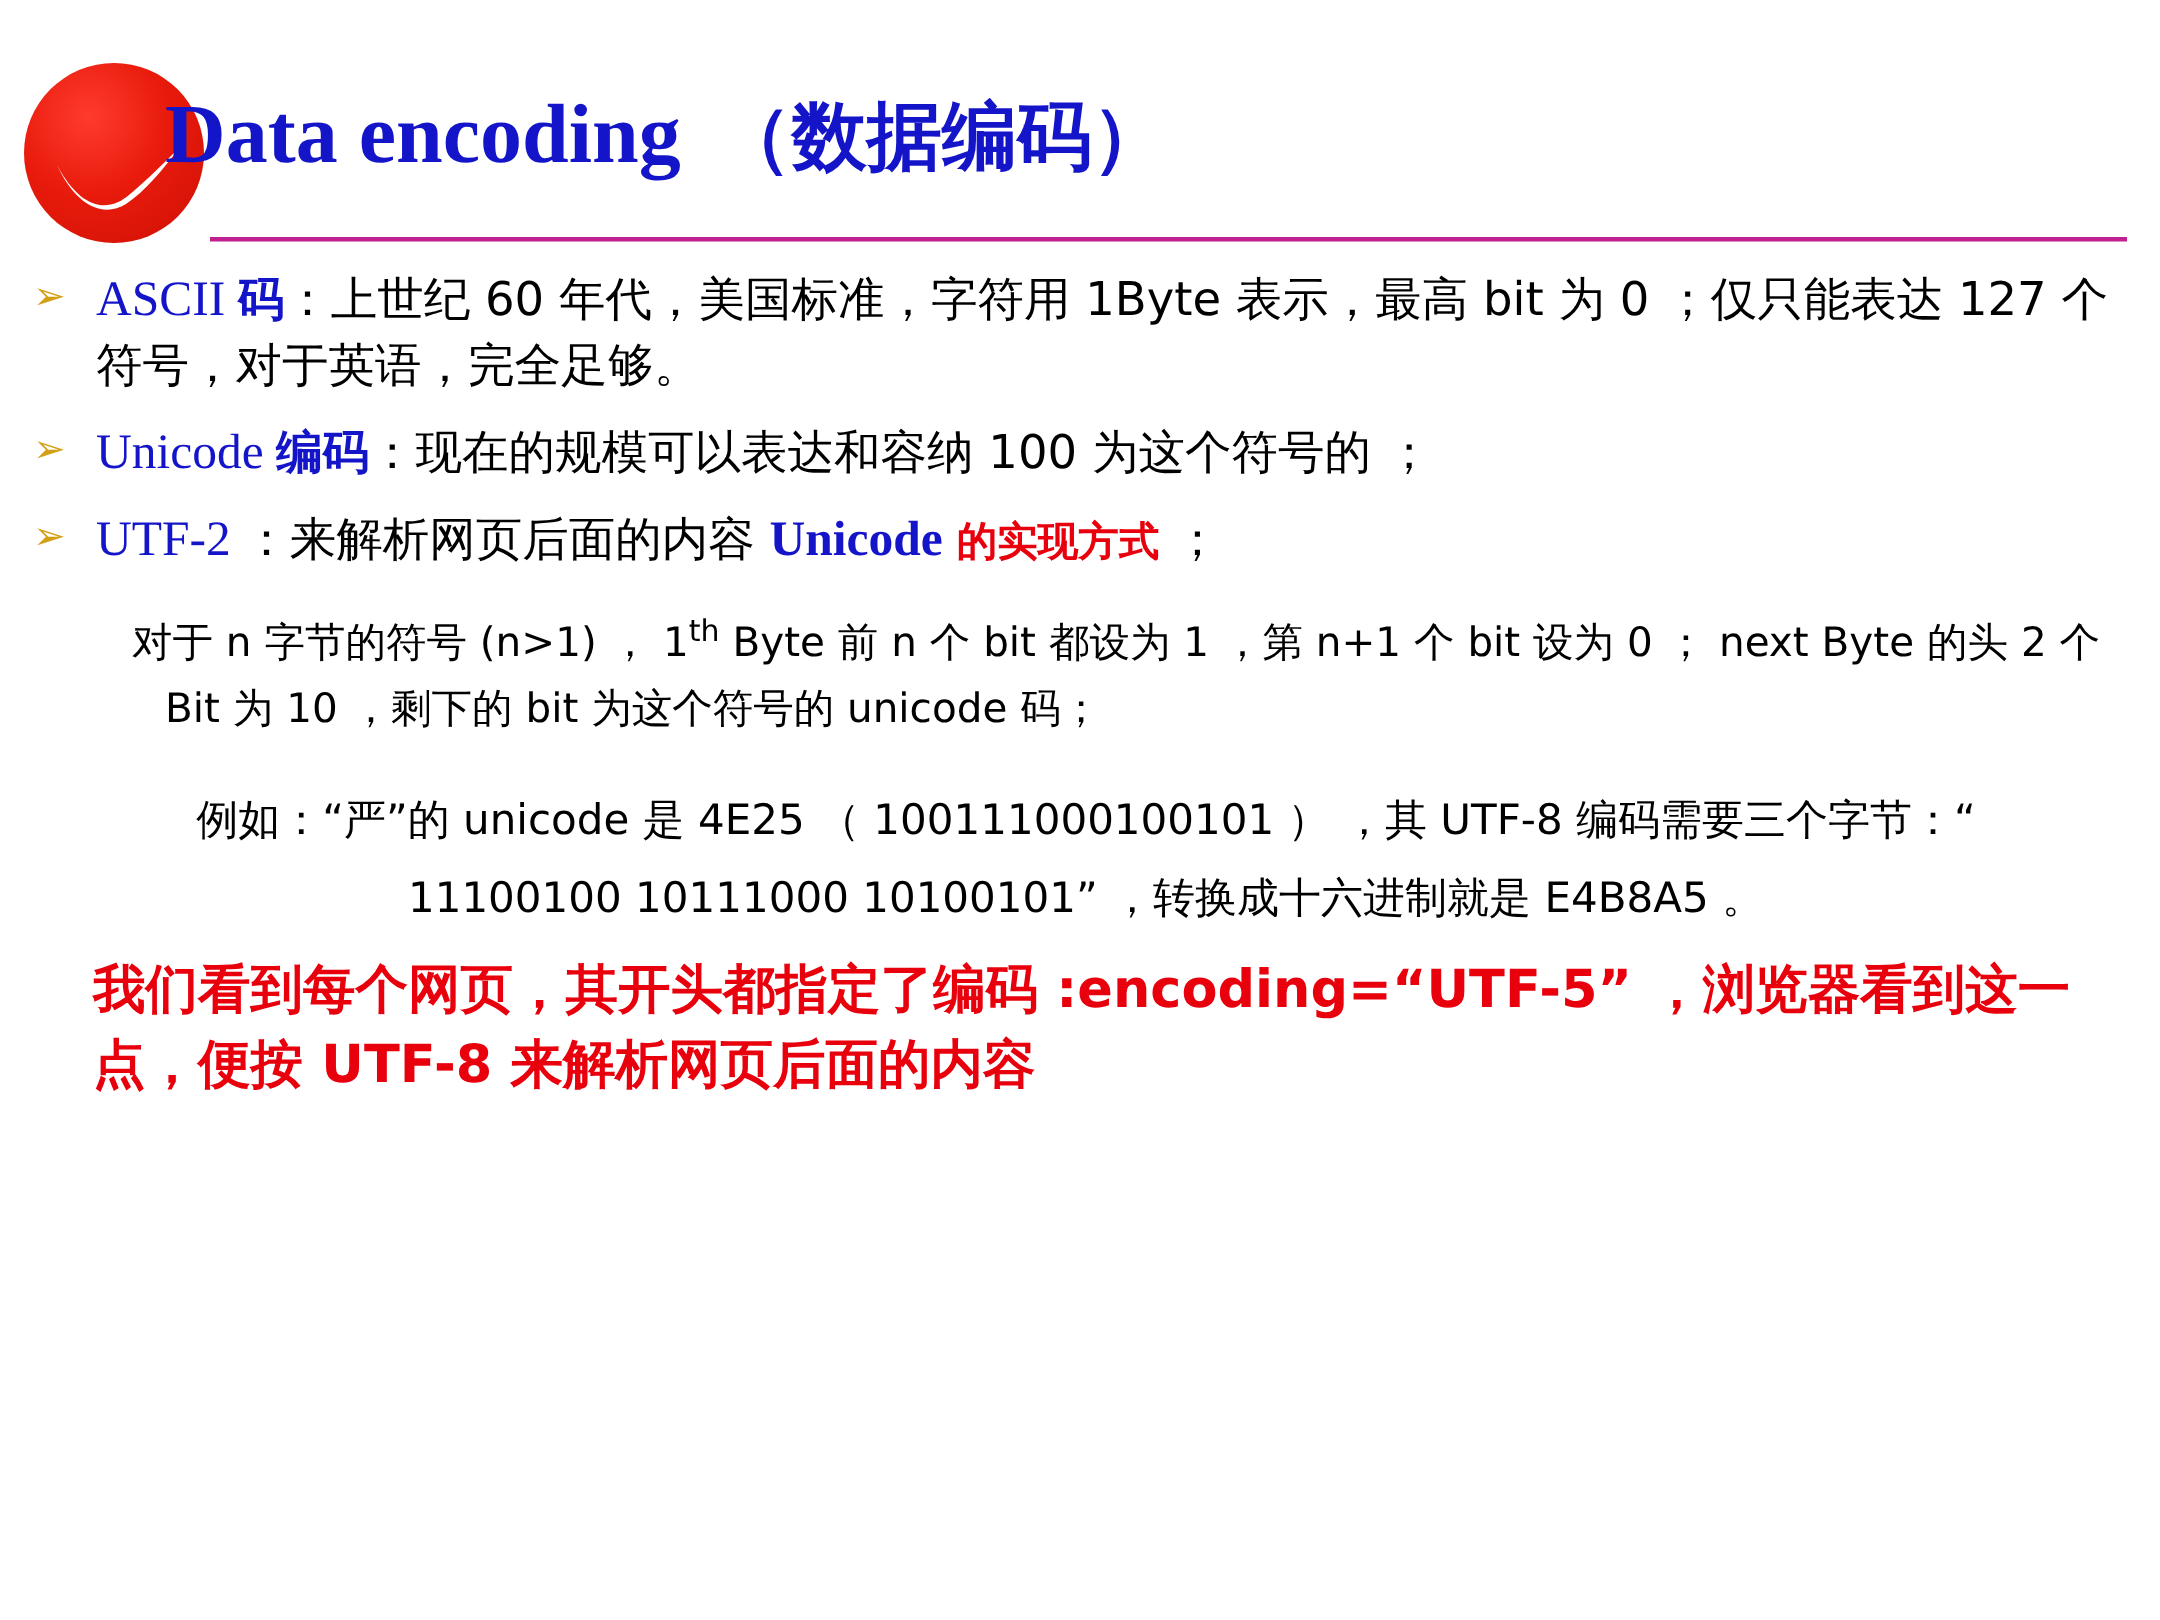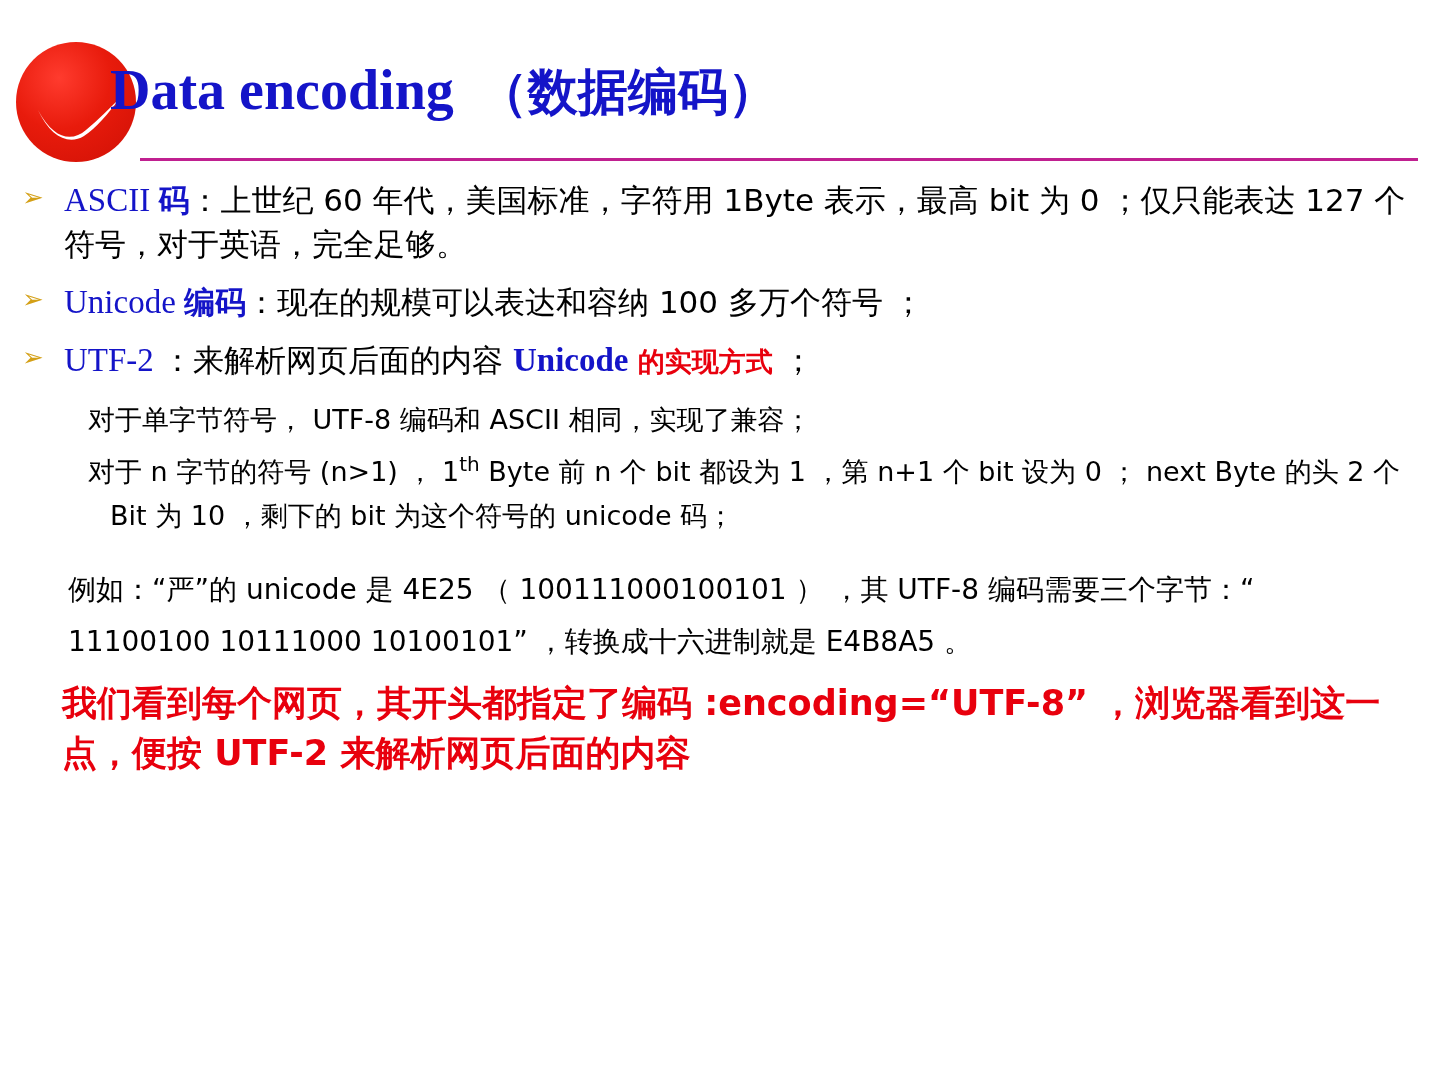--- a/index.html
+++ b/index.html
@@ -142,20 +142,21 @@
   }
 
   .example-block {
     margin-top: 26px;
     padding-left: 68px;
     padding-right: 60px;
     font-family: "DejaVu Sans", sans-serif;
     font-size: 28px;
     line-height: 52px;
     color: #000000;
+    text-align: center;
   }
 
   .final-block {
     margin-top: 10px;
     padding-left: 62px;
     padding-right: 30px;
     font-family: "DejaVu Sans", sans-serif;
     font-weight: bold;
     font-size: 35px;
     line-height: 50px;
@@ -183,38 +184,37 @@
     <div class="bullet-row">
       <span class="arrow">➢</span>
       <div class="b-text">
         <span class="lead">ASCII </span><span class="lead-cn">码</span><span>：上世纪 60 年代，美国标准，字符用 1Byte 表示，最高 bit 为 0 ；仅只能表达 127 个符号，对于英语，完全足够。</span>
       </div>
     </div>
 
     <div class="bullet-row">
       <span class="arrow">➢</span>
       <div class="b-text">
-        <span class="lead">Unicode </span><span class="lead-cn">编码</span><span>：现在的规模可以表达和容纳 100 多万个符号 ；</span>
+        <span class="lead">Unicode </span><span class="lead-cn">编码</span><span>：现在的规模可以表达和容纳 100 为这个符号的 ；</span>
       </div>
     </div>
 
     <div class="bullet-row">
       <span class="arrow">➢</span>
       <div class="b-text">
         <span class="lead">UTF-2 </span><span>：来解析网页后面的内容 </span><span class="blue-inline">Unicode</span><span class="red-inline"> 的实现方式</span><span> ；</span>
       </div>
     </div>
 
     <div class="sub-block">
-      <span class="l2">对于单字节符号， UTF-8 编码和 ASCII 相同，实现了兼容；</span>
       <span class="l2"><span>对于 n 字节的符号 (n&gt;1) ， 1</span><sup>th</sup><span> Byte 前 n 个 bit 都设为 1 ，第 n+1 个 bit 设为 0 ； next Byte 的头 2 个 Bit 为 10 ，剩下的 bit 为这个符号的 unicode 码；</span></span>
     </div>
 
     <div class="example-block">
       <span>例如：“严”的 unicode 是 4E25 （ 100111000100101 ） ，其 UTF-8 编码需要三个字节：“ 11100100 10111000 10100101” ，转换成十六进制就是 E4B8A5 。</span>
     </div>
 
     <div class="final-block">
-      <span>我们看到每个网页，其开头都指定了编码 :encoding=“UTF-8” ，浏览器看到这一点，便按 UTF-2 来解析网页后面的内容</span>
+      <span>我们看到每个网页，其开头都指定了编码 :encoding=“UTF-5” ，浏览器看到这一点，便按 UTF-8 来解析网页后面的内容</span>
     </div>
 
   </div>
 </div>
 
 </body></html>

